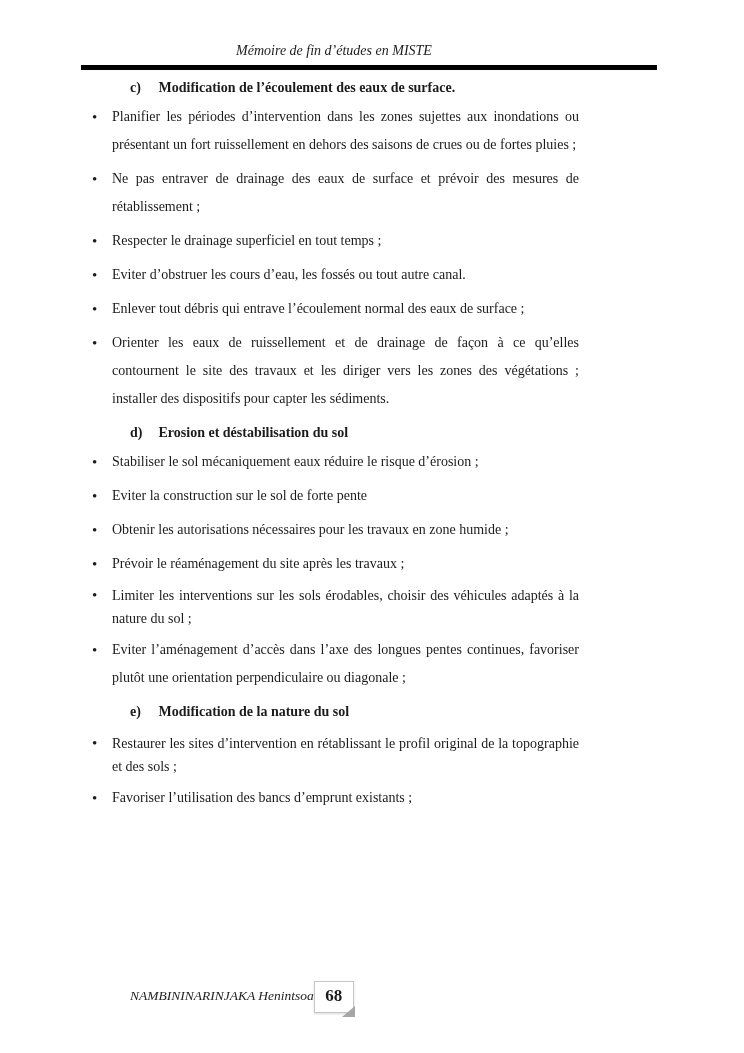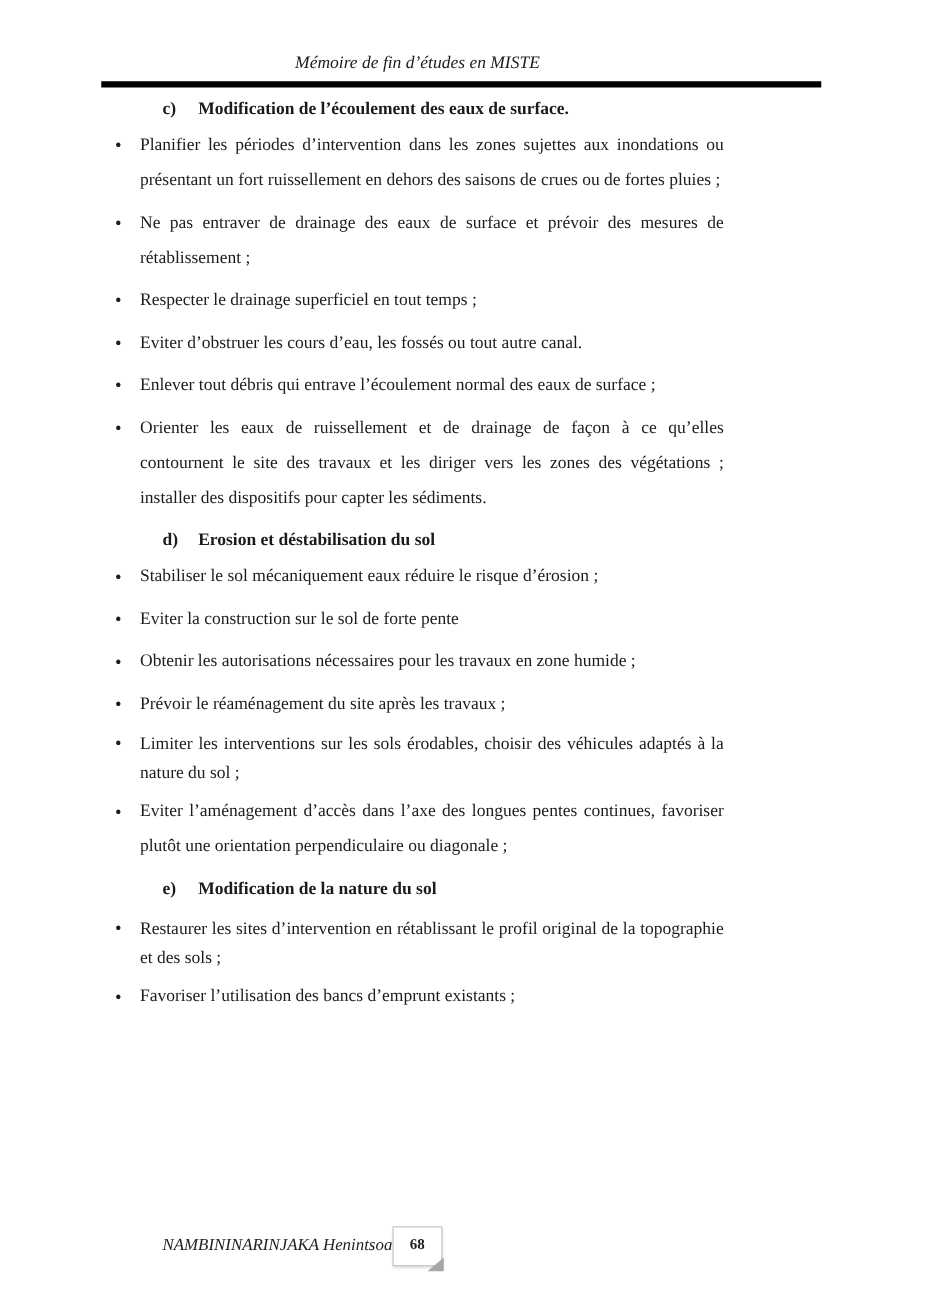--- a/index.html
+++ b/index.html
@@ -83,21 +83,21 @@
     width: 38px; height: 30px;
     background: #ffffff;
     border: 1px solid #c6c6c6;
     box-shadow: 0 1px 2px rgba(0,0,0,0.15);
     display: flex;
     align-items: center;
     justify-content: center;
   }
   .page-num {
     font-weight: bold;
-    font-size: 12px;
+    font-size: 17px;
     line-height: 1;
     margin-top: -4px;
   }
   .fold {
     position: absolute;
     right: -2px; bottom: -5px;
     width: 0; height: 0;
     border-style: solid;
     border-width: 0 0 11px 13px;
     border-color: transparent transparent #a6a6a6 transparent;

